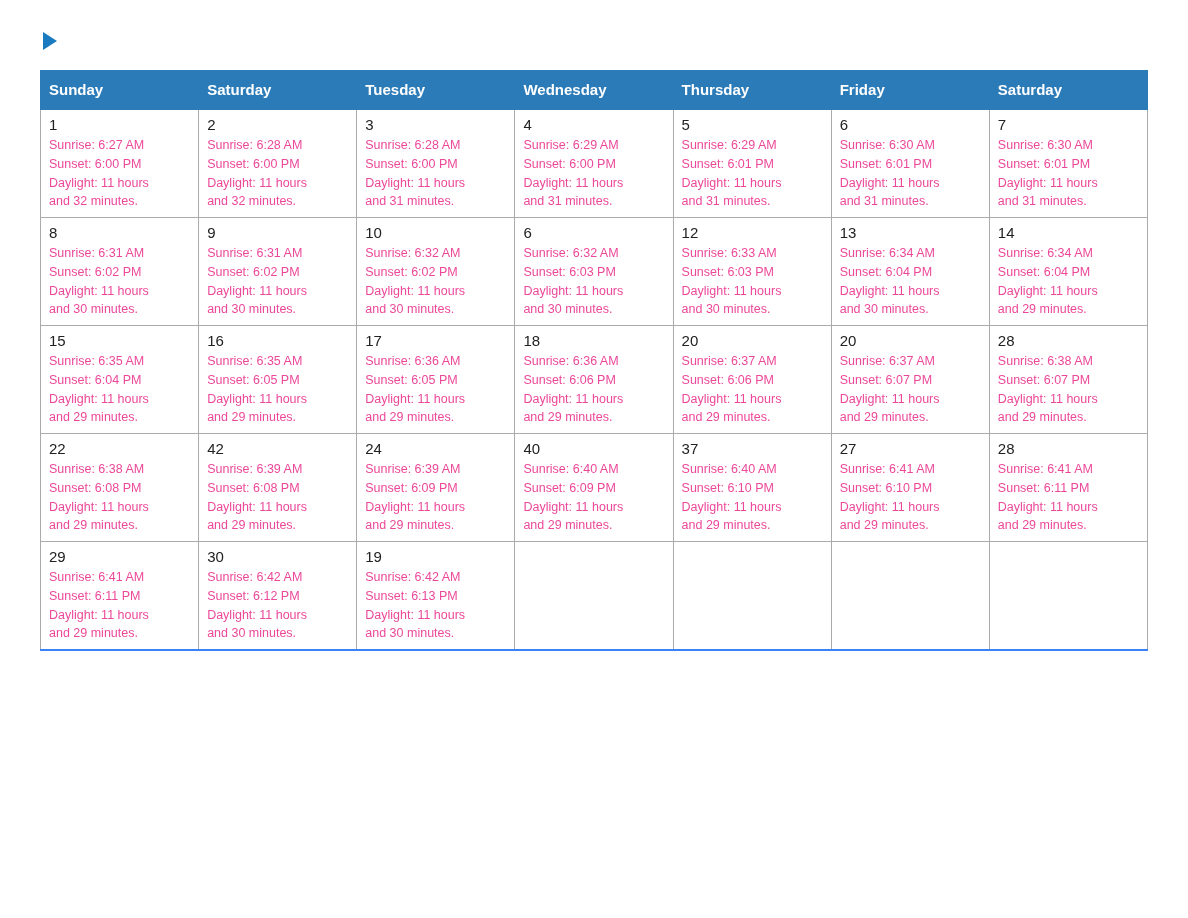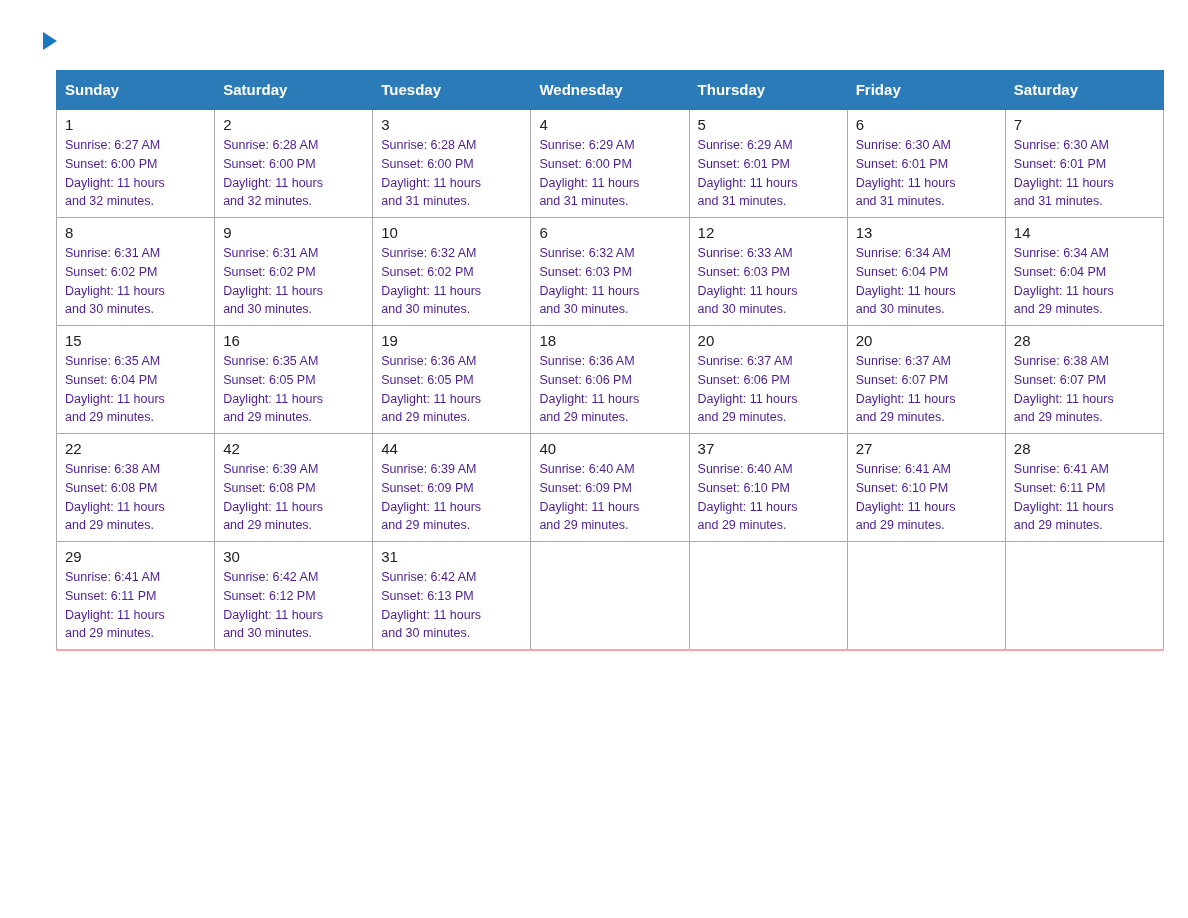--- a/index.html
+++ b/index.html
@@ -56,21 +56,20 @@
       line-height: 1.1;
     }
     .location {
       font-size: 22px;
       color: #444;
       margin-top: 4px;
     }
     table {
       width: 100%;
       border-collapse: collapse;
-      margin-left: 16px;
     }
     thead tr th {
       background-color: #2b7bb9;
       color: #fff;
       font-size: 15px;
       font-weight: bold;
       padding: 10px 8px;
       text-align: left;
       border: 1px solid #2b7bb9;
     }
@@ -84,24 +83,24 @@
     }
     tbody tr td .day-num {
       font-size: 15px;
       font-weight: normal;
       display: block;
       margin-bottom: 3px;
     }
     tbody tr td .day-info {
       font-size: 12.5px;
       line-height: 1.5;
-      color: #4c1d95;
+      color: #ec4899;
     }
     tbody tr:last-child td {
-      border-bottom: 2px solid #fca5a5;
+      border-bottom: 2px solid #3b82f6;
     }
     tbody tr td:first-child {
       border-left: 1px solid #aaa;
     }
     .row-top-border {
       border-top: 2px solid #2b7bb9 !important;
     }
     .empty-cell {
       background: #fff;
     }
@@ -150,38 +149,38 @@
         <td><span class="day-num">9</span><span class="day-info">Sunrise: 6:31 AM<br>Sunset: 6:02 PM<br>Daylight: 11 hours<br>and 30 minutes.</span></td>
         <td><span class="day-num">10</span><span class="day-info">Sunrise: 6:32 AM<br>Sunset: 6:02 PM<br>Daylight: 11 hours<br>and 30 minutes.</span></td>
         <td><span class="day-num">6</span><span class="day-info">Sunrise: 6:32 AM<br>Sunset: 6:03 PM<br>Daylight: 11 hours<br>and 30 minutes.</span></td>
         <td><span class="day-num">12</span><span class="day-info">Sunrise: 6:33 AM<br>Sunset: 6:03 PM<br>Daylight: 11 hours<br>and 30 minutes.</span></td>
         <td><span class="day-num">13</span><span class="day-info">Sunrise: 6:34 AM<br>Sunset: 6:04 PM<br>Daylight: 11 hours<br>and 30 minutes.</span></td>
         <td><span class="day-num">14</span><span class="day-info">Sunrise: 6:34 AM<br>Sunset: 6:04 PM<br>Daylight: 11 hours<br>and 29 minutes.</span></td>
       </tr>
       <tr>
         <td><span class="day-num">15</span><span class="day-info">Sunrise: 6:35 AM<br>Sunset: 6:04 PM<br>Daylight: 11 hours<br>and 29 minutes.</span></td>
         <td><span class="day-num">16</span><span class="day-info">Sunrise: 6:35 AM<br>Sunset: 6:05 PM<br>Daylight: 11 hours<br>and 29 minutes.</span></td>
-        <td><span class="day-num">19</span><span class="day-info">Sunrise: 6:36 AM<br>Sunset: 6:05 PM<br>Daylight: 11 hours<br>and 29 minutes.</span></td>
+        <td><span class="day-num">17</span><span class="day-info">Sunrise: 6:36 AM<br>Sunset: 6:05 PM<br>Daylight: 11 hours<br>and 29 minutes.</span></td>
         <td><span class="day-num">18</span><span class="day-info">Sunrise: 6:36 AM<br>Sunset: 6:06 PM<br>Daylight: 11 hours<br>and 29 minutes.</span></td>
         <td><span class="day-num">20</span><span class="day-info">Sunrise: 6:37 AM<br>Sunset: 6:06 PM<br>Daylight: 11 hours<br>and 29 minutes.</span></td>
         <td><span class="day-num">20</span><span class="day-info">Sunrise: 6:37 AM<br>Sunset: 6:07 PM<br>Daylight: 11 hours<br>and 29 minutes.</span></td>
         <td><span class="day-num">28</span><span class="day-info">Sunrise: 6:38 AM<br>Sunset: 6:07 PM<br>Daylight: 11 hours<br>and 29 minutes.</span></td>
       </tr>
       <tr>
         <td><span class="day-num">22</span><span class="day-info">Sunrise: 6:38 AM<br>Sunset: 6:08 PM<br>Daylight: 11 hours<br>and 29 minutes.</span></td>
         <td><span class="day-num">42</span><span class="day-info">Sunrise: 6:39 AM<br>Sunset: 6:08 PM<br>Daylight: 11 hours<br>and 29 minutes.</span></td>
-        <td><span class="day-num">44</span><span class="day-info">Sunrise: 6:39 AM<br>Sunset: 6:09 PM<br>Daylight: 11 hours<br>and 29 minutes.</span></td>
+        <td><span class="day-num">24</span><span class="day-info">Sunrise: 6:39 AM<br>Sunset: 6:09 PM<br>Daylight: 11 hours<br>and 29 minutes.</span></td>
         <td><span class="day-num">40</span><span class="day-info">Sunrise: 6:40 AM<br>Sunset: 6:09 PM<br>Daylight: 11 hours<br>and 29 minutes.</span></td>
         <td><span class="day-num">37</span><span class="day-info">Sunrise: 6:40 AM<br>Sunset: 6:10 PM<br>Daylight: 11 hours<br>and 29 minutes.</span></td>
         <td><span class="day-num">27</span><span class="day-info">Sunrise: 6:41 AM<br>Sunset: 6:10 PM<br>Daylight: 11 hours<br>and 29 minutes.</span></td>
         <td><span class="day-num">28</span><span class="day-info">Sunrise: 6:41 AM<br>Sunset: 6:11 PM<br>Daylight: 11 hours<br>and 29 minutes.</span></td>
       </tr>
       <tr>
         <td><span class="day-num">29</span><span class="day-info">Sunrise: 6:41 AM<br>Sunset: 6:11 PM<br>Daylight: 11 hours<br>and 29 minutes.</span></td>
         <td><span class="day-num">30</span><span class="day-info">Sunrise: 6:42 AM<br>Sunset: 6:12 PM<br>Daylight: 11 hours<br>and 30 minutes.</span></td>
-        <td><span class="day-num">31</span><span class="day-info">Sunrise: 6:42 AM<br>Sunset: 6:13 PM<br>Daylight: 11 hours<br>and 30 minutes.</span></td>
+        <td><span class="day-num">19</span><span class="day-info">Sunrise: 6:42 AM<br>Sunset: 6:13 PM<br>Daylight: 11 hours<br>and 30 minutes.</span></td>
         <td class="empty-cell"></td>
         <td class="empty-cell"></td>
         <td class="empty-cell"></td>
         <td class="empty-cell"></td>
       </tr>
     </tbody>
 </table>
 
 </body></html>

